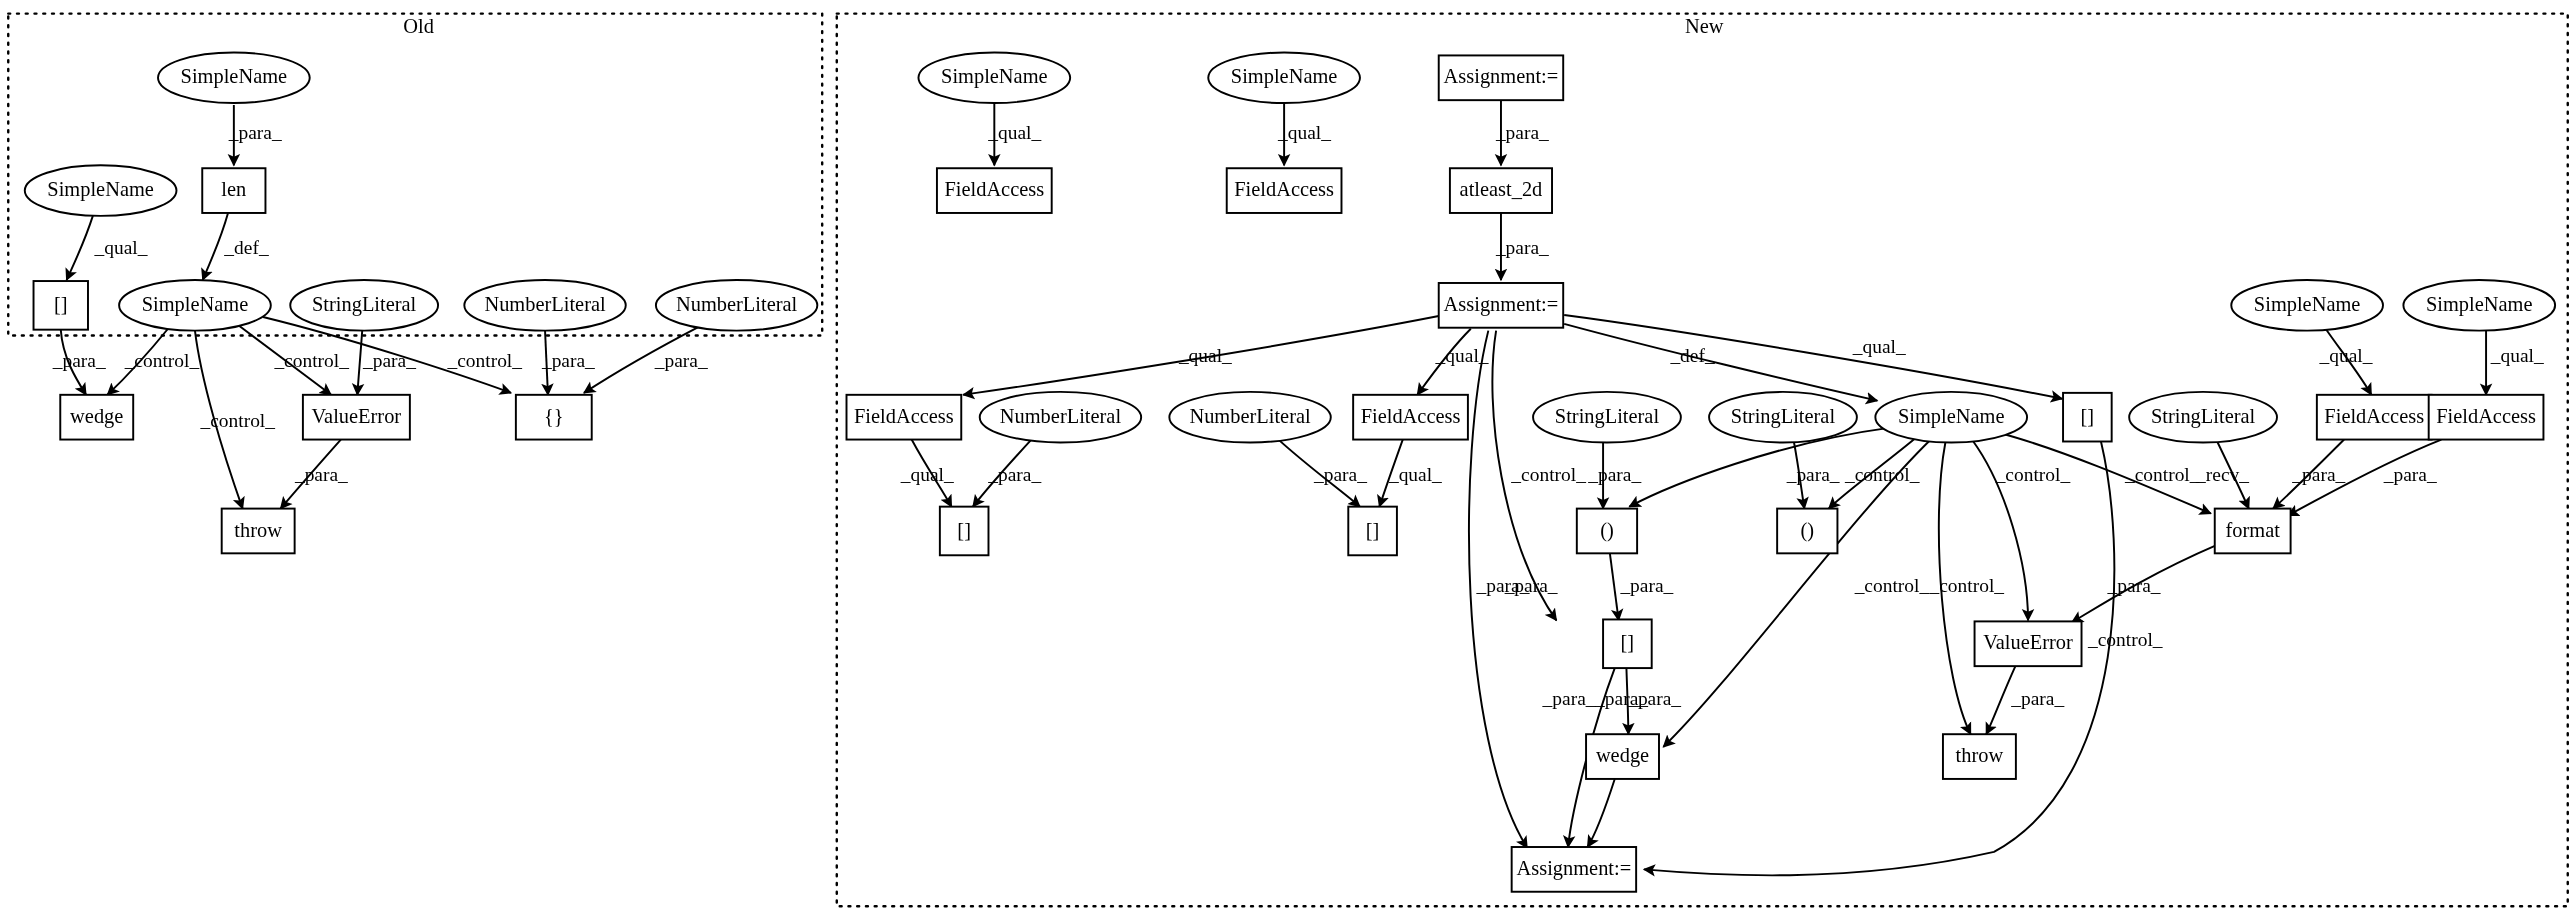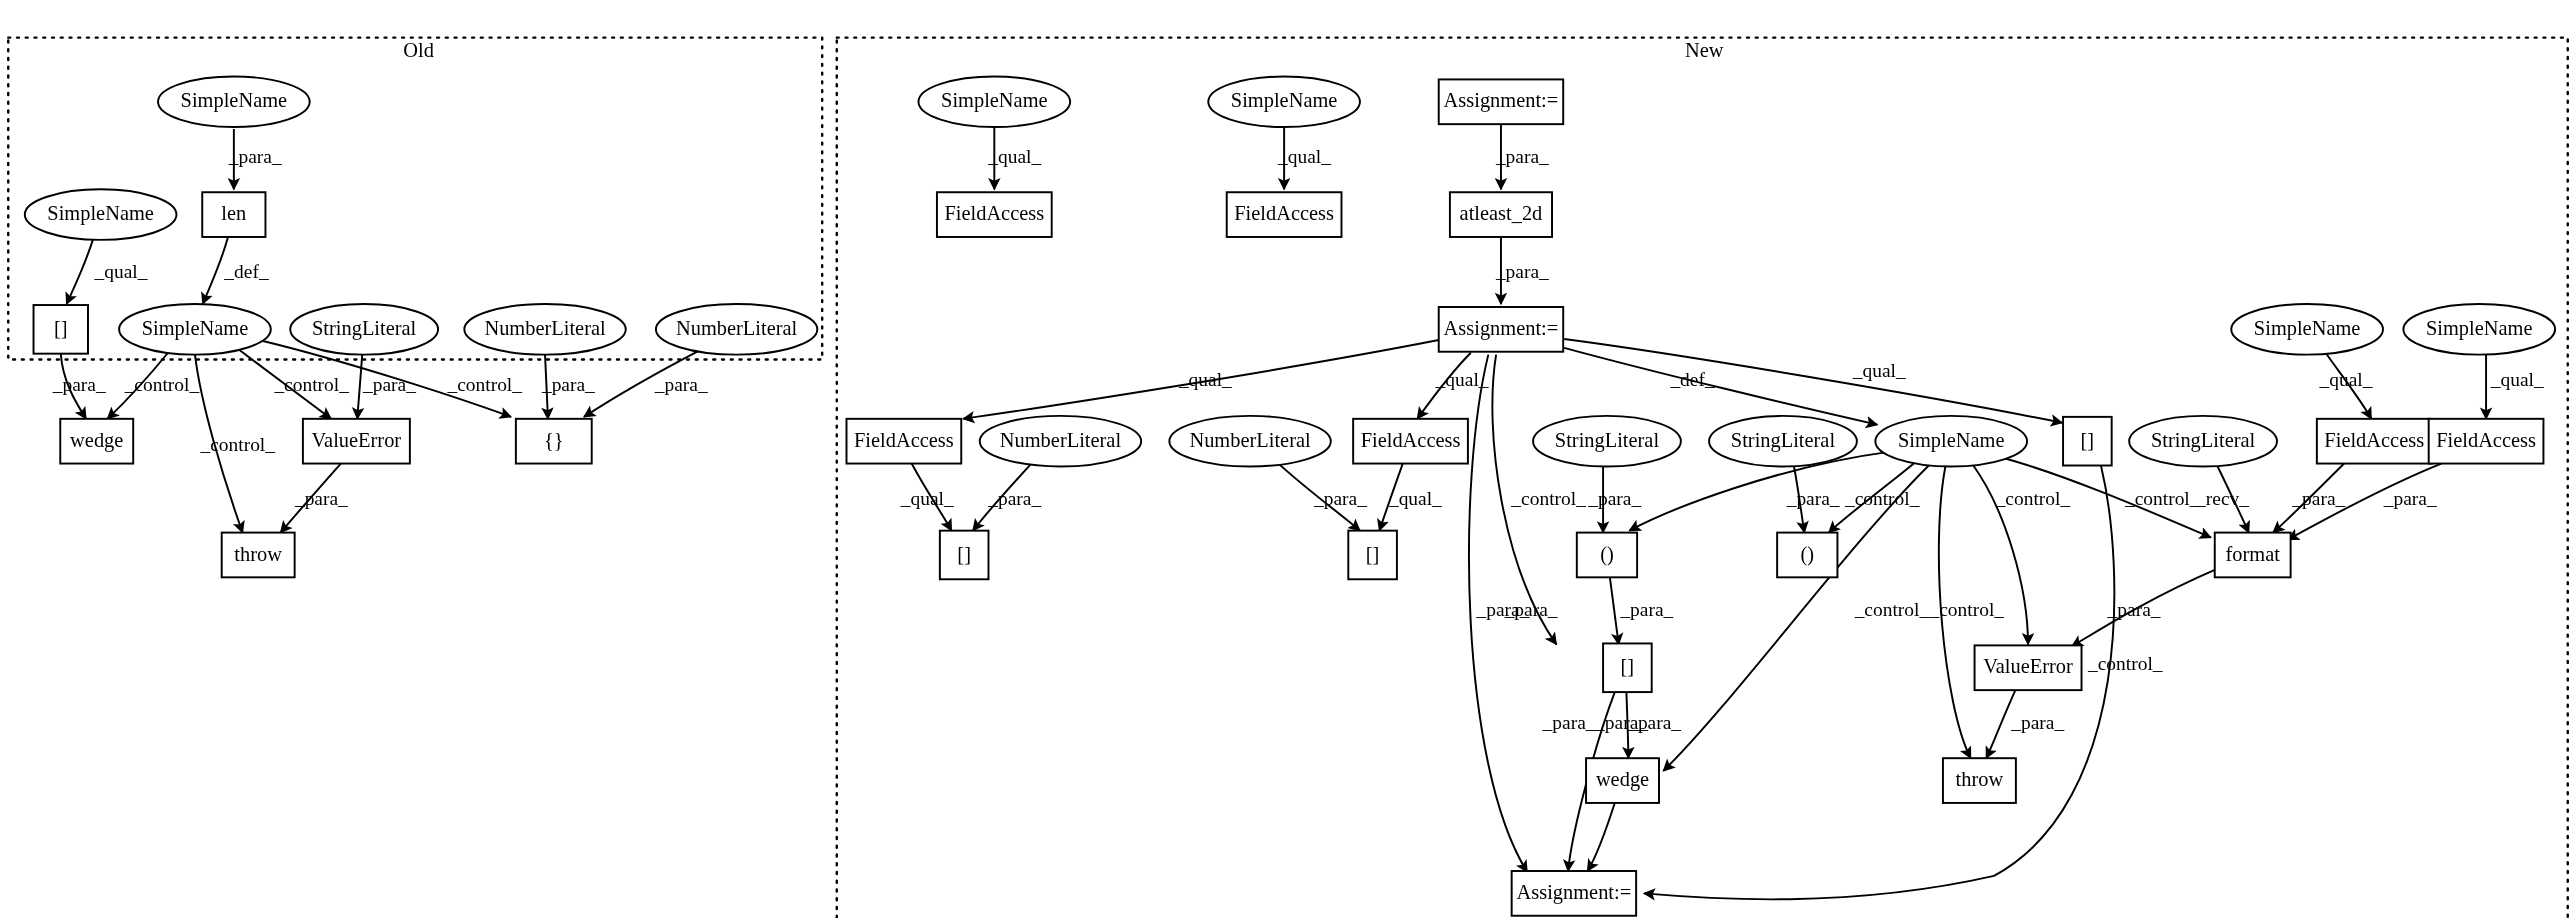--- a/index.html
+++ b/index.html
@@ -1,17 +1,17 @@
 <!DOCTYPE html>
 <html><head>
 <meta charset="utf-8">
 <style>
   html,body{margin:0;padding:0;background:#ffffff;}
   body{width:2576px;height:918px;overflow:hidden;font-family:"Liberation Serif",serif;}
-  #stage{position:relative;width:2576px;height:784px;margin-top:24px;}
+  #stage{position:relative;width:2576px;height:784px;}
   svg{display:block;}
   .node-shape{fill:#ffffff;stroke:#000000;stroke-width:2;}
   .node-label{font-family:"Liberation Serif",serif;font-size:21px;fill:#000000;text-anchor:middle;dominant-baseline:middle;}
   .edge-path{fill:none;stroke:#000000;stroke-width:2;}
   .edge-label{font-family:"Liberation Serif",serif;font-size:20px;fill:#000000;text-anchor:middle;dominant-baseline:middle;}
   .cluster-box{fill:none;stroke:#000000;stroke-width:2.5;stroke-dasharray:2 7;stroke-linecap:round;}
   .cluster-title{font-family:"Liberation Serif",serif;font-size:21px;fill:#000000;text-anchor:middle;dominant-baseline:middle;}
 </style>
 </head>
 <body>

